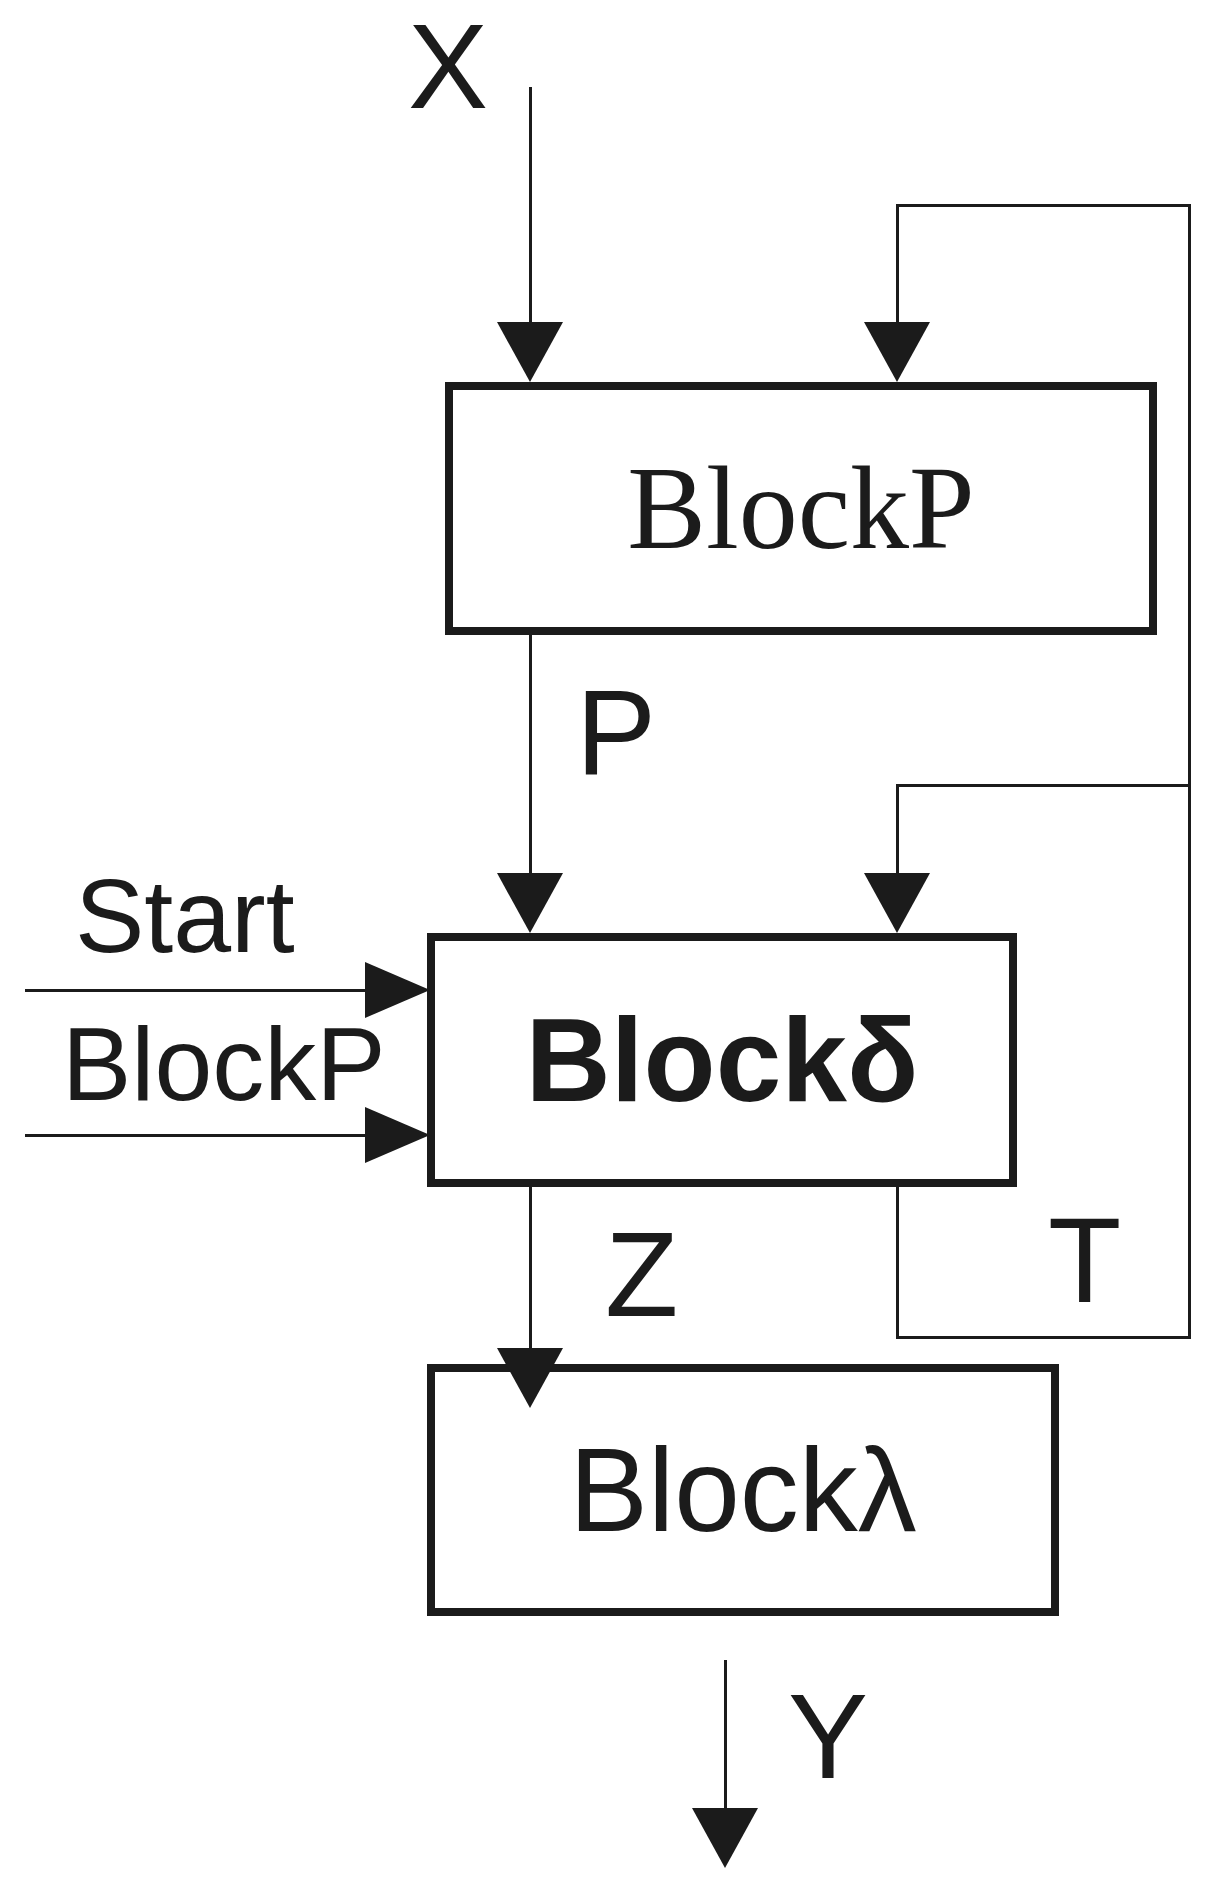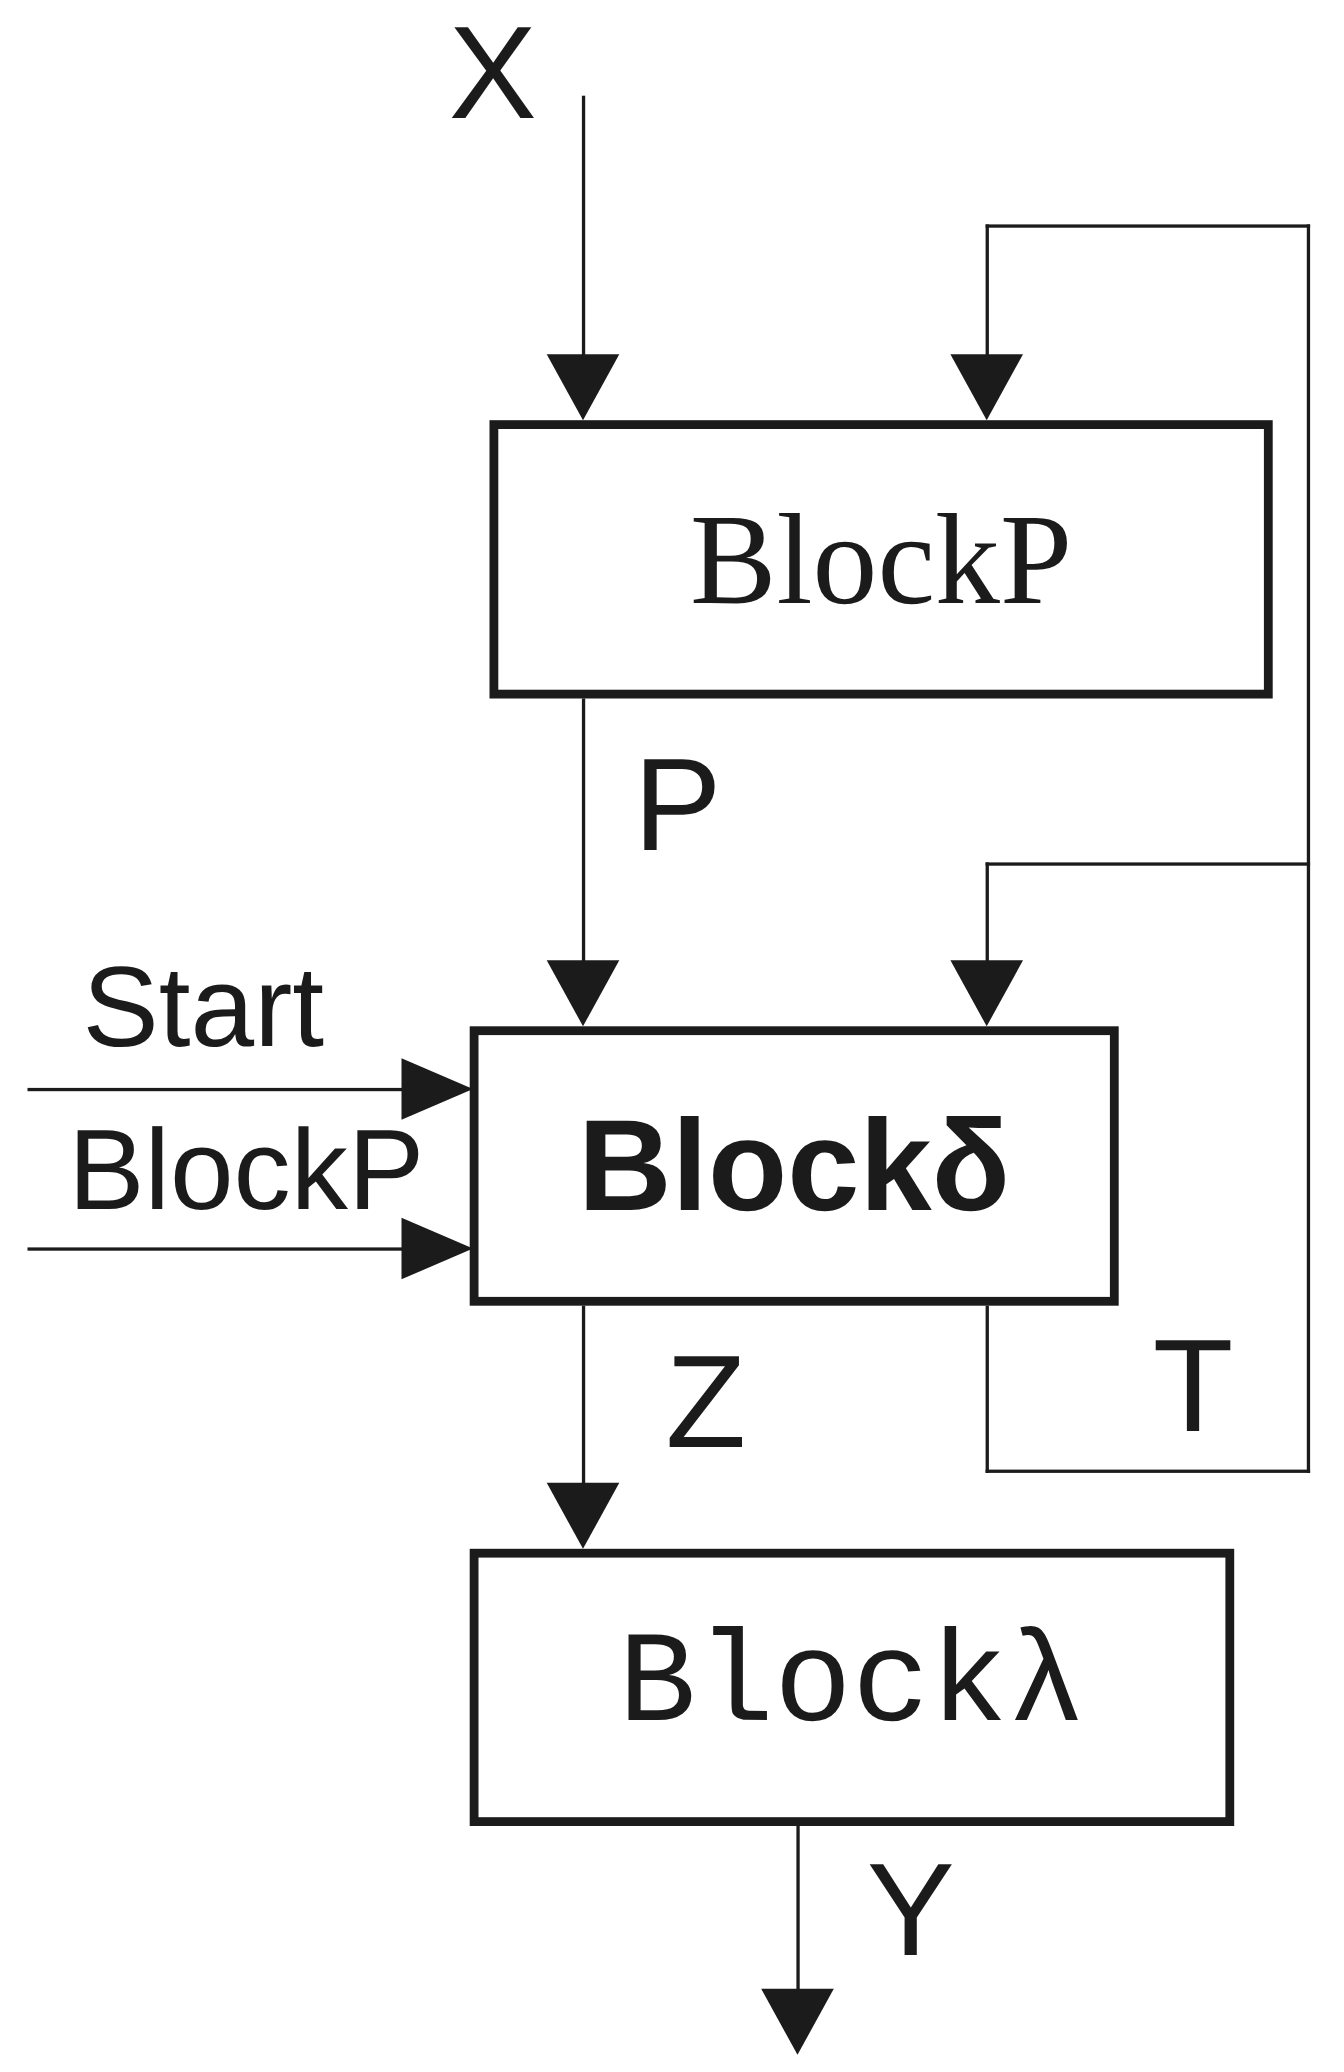--- a/index.html
+++ b/index.html
@@ -66,21 +66,21 @@
 <div id="canvas">
 
   <div class="box" style="left:445px; top:382px; width:712px; height:253px;font-family:Liberation Serif, serif;">
     <span class="box-label">BlockP</span>
   </div>
 
   <div class="box" style="left:427px; top:933px; width:590px; height:254px;font-weight:bold;">
     <span class="box-label">Blockδ</span>
   </div>
 
-  <div class="box" style="left:427px; top:1408px; width:695px; height:252px;font-family:Liberation Mono, monospace;">
+  <div class="box" style="left:427px; top:1364px; width:632px; height:252px;">
     <span class="box-label">Blockλ</span>
   </div>
 
   <div class="line" style="left:529px; top:87px; width:3px; height:245px;"></div>
   <div class="arrow-down" style="left:497px; top:322px;"></div>
   <span class="sig-label" style="left:408px; top:6px;">X</span>
 
   <div class="line" style="left:1188px; top:204px; width:3px; height:1135px;"></div>
 
   <div class="line" style="left:896px; top:204px; width:295px; height:3px;"></div>

